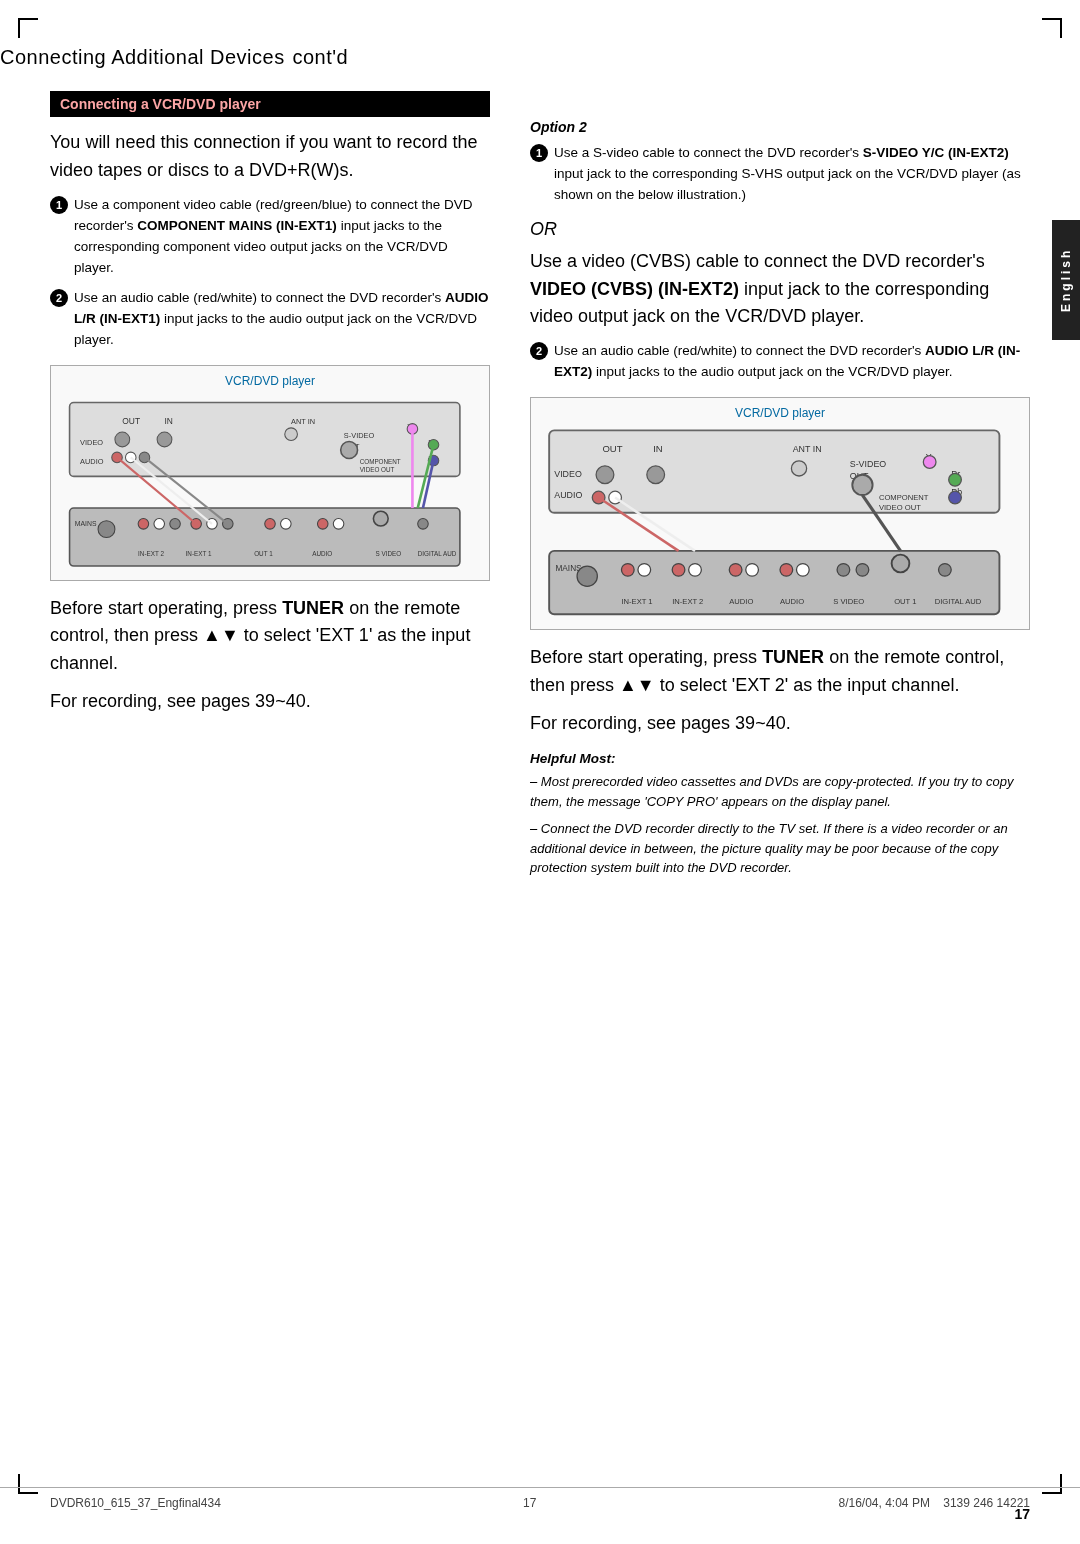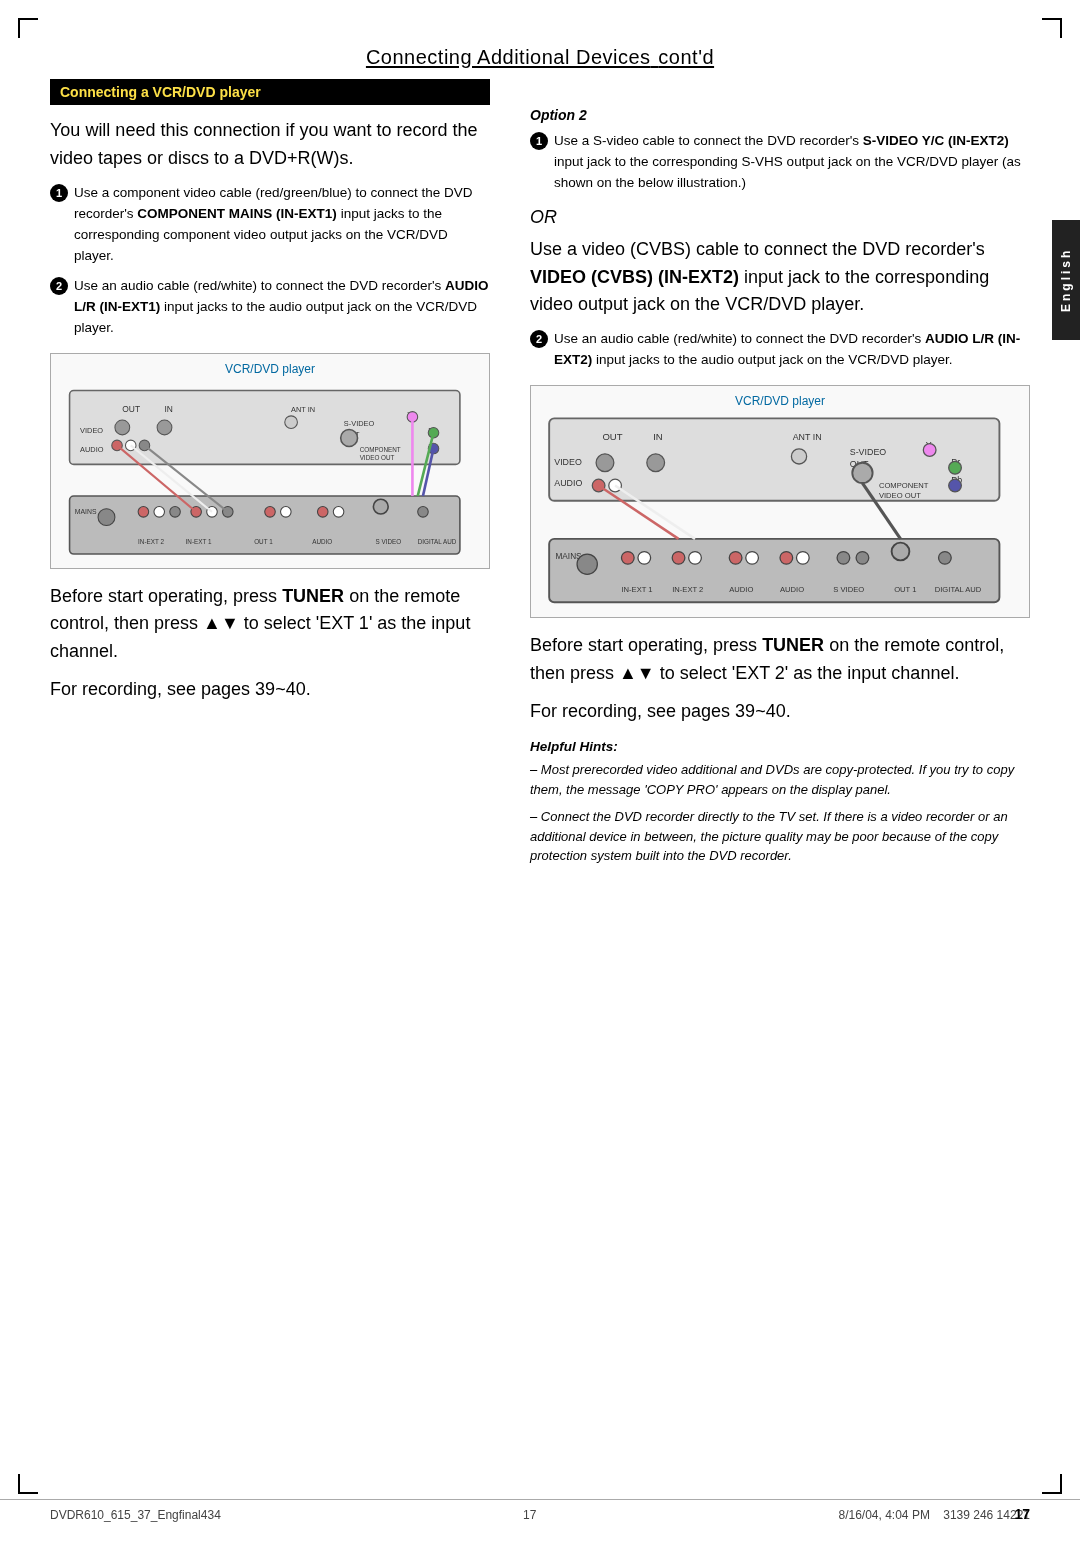--- a/index.html
+++ b/index.html
@@ -26,27 +26,26 @@
       border-color: #000;
       border-style: solid;
     }
     .corner-tl { top: 18px; left: 18px; border-width: 2px 0 0 2px; }
     .corner-tr { top: 18px; right: 18px; border-width: 2px 2px 0 0; }
     .corner-bl { bottom: 50px; left: 18px; border-width: 0 0 2px 2px; }
     .corner-br { bottom: 50px; right: 18px; border-width: 0 2px 2px 0; }
 
     
     .page-title {
-      text-align: center;
+      text-align: left;
       font-size: 26px;
       font-weight: bold;
-      margin-bottom: 8px;
+      margin-bottom: 20px;
       padding-top: 10px;
       letter-spacing: 0.5px;
-      text-decoration: underline;
     }
     .page-title span {
       font-weight: normal;
       font-size: 20px;
     }
 
     
     .side-tab {
       position: absolute;
       right: 0;
@@ -82,21 +81,21 @@
     }
 
     .right-col {
       flex: 1;
       padding-left: 20px;
     }
 
     
     .section-heading {
       background: #000;
-      color: #fde047;
+      color: #fca5a5;
       font-size: 14px;
       font-weight: bold;
       padding: 5px 10px;
       margin-bottom: 12px;
       display: inline-block;
       width: 100%;
     }
 
     .body-text {
       font-size: 18px;
@@ -180,21 +179,21 @@
       margin-bottom: 8px;
     }
 
     
     .page-footer {
       position: absolute;
       bottom: 22px;
       left: 0; right: 0;
       display: flex;
       justify-content: space-between;
-      padding: 0 50px;
+      padding: 12px 50px;
       font-size: 12px;
       color: #444;
       border-top: 1px solid #aaa;
       padding-top: 8px;
     }
 
     .or-text {
       font-style: italic;
       margin: 4px 0;
     }
@@ -390,22 +389,22 @@
           <line x1="60" y1="58" x2="123" y2="100" stroke="#eee" stroke-width="2"></line>
         </svg>
       </div>
 
       <p class="body-text">
         Before start operating, press <strong>TUNER</strong> on the remote control, then press ▲▼ to select 'EXT 2' as the input channel.
       </p>
       <p class="body-text">For recording, see pages 39~40.</p>
 
       <div class="hint-section">
-        <div class="hint-heading">Helpful Hints:</div>
-        <p class="hint-text">– Most prerecorded video additional and DVDs are copy-protected. If you try to copy them, the message 'COPY PRO' appears on the display panel.</p>
+        <div class="hint-heading">Helpful Most:</div>
+        <p class="hint-text">– Most prerecorded video cassettes and DVDs are copy-protected. If you try to copy them, the message 'COPY PRO' appears on the display panel.</p>
         <p class="hint-text">– Connect the DVD recorder directly to the TV set. If there is a video recorder or an additional device in between, the picture quality may be poor because of the copy protection system built into the DVD recorder.</p>
       </div>
 
     </div>
   </div>
 
   <div class="page-footer">
     <span>DVDR610_615_37_Engfinal434</span>
     <span>17</span>
     <span>

